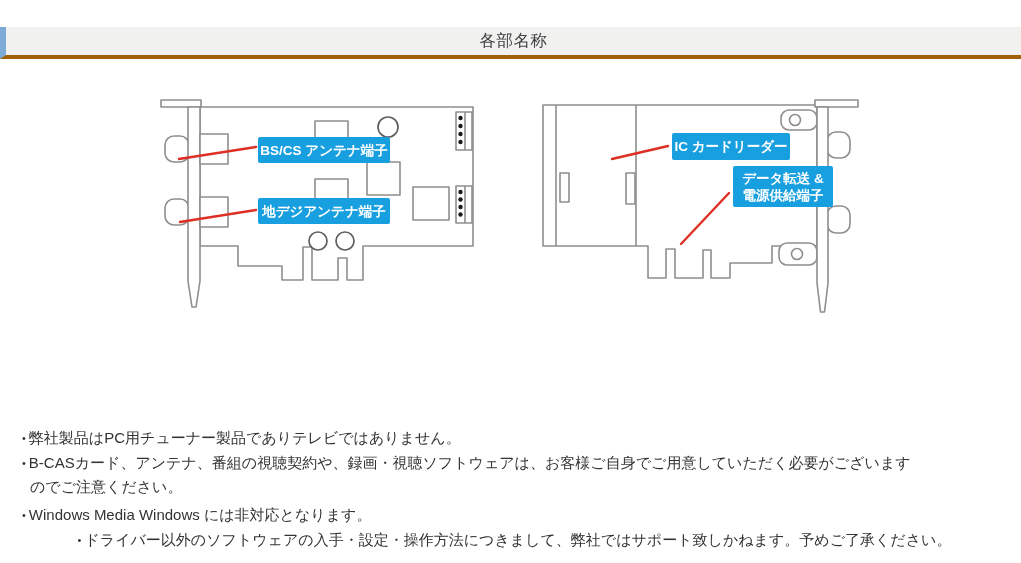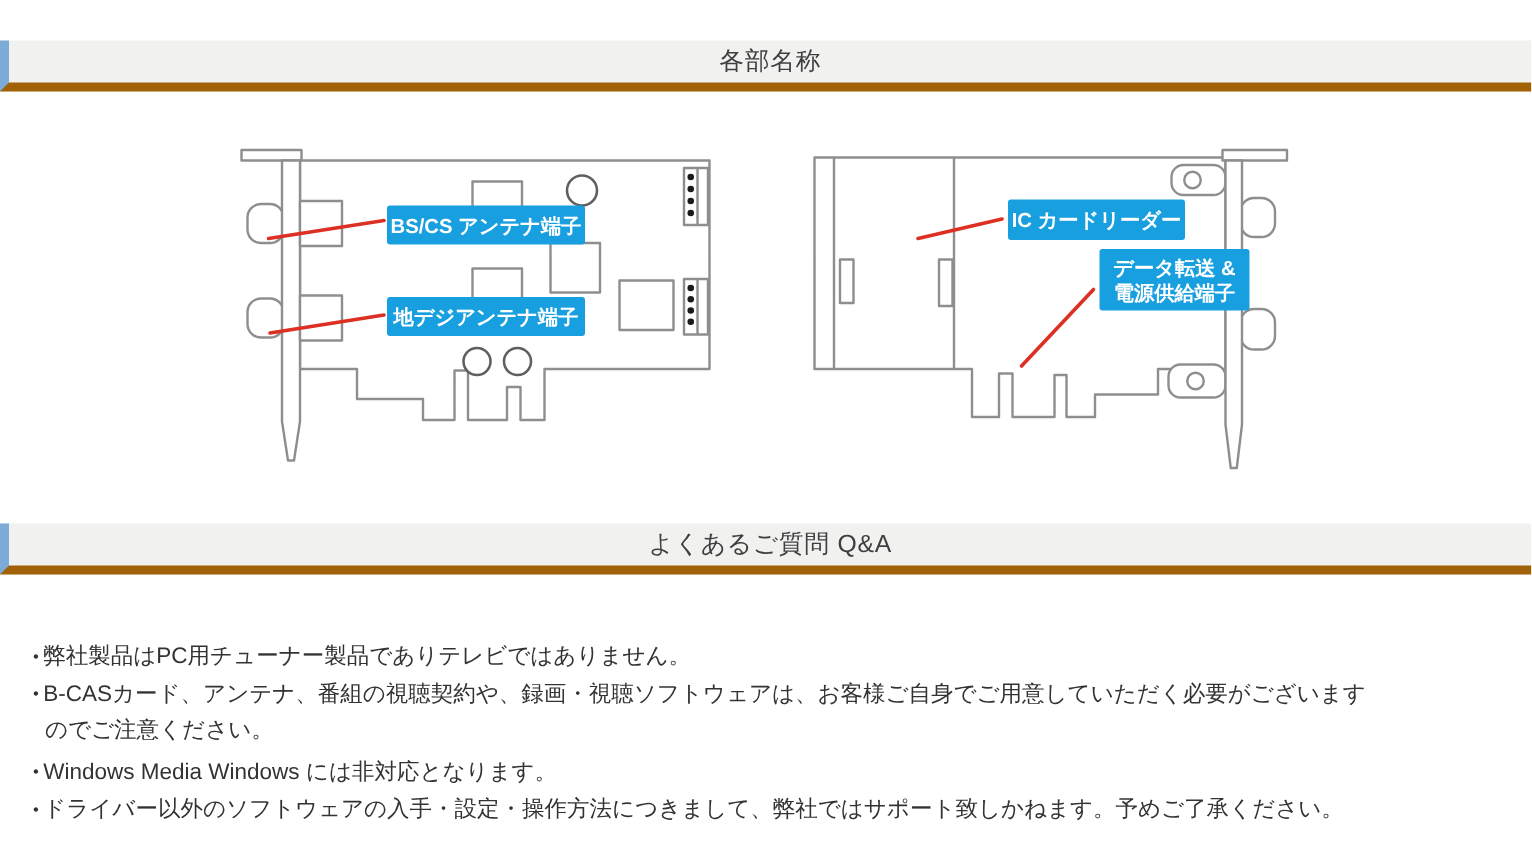--- a/index.html
+++ b/index.html
@@ -2,21 +2,21 @@
 <html><head>
 <meta charset="utf-8">
 <style>
   html,body{margin:0;padding:0;background:#fff;}
   .page{
     position:relative;width:1021px;height:563px;background:#fff;overflow:hidden;
     font-family:"Liberation Sans","DejaVu Sans",sans-serif;color:#333;
   }
   .section-header{
     position:absolute;left:0;right:0;height:28px;
-    background:#f1f1f0;border-bottom:6px solid #a16207;border-left:6px solid #7dabd7;
+    background:#f1f1f0;border-bottom:4px solid #a16207;border-left:6px solid #7dabd7;
     display:flex;align-items:center;justify-content:center;
     font-size:16.5px;color:#3f3f3f;letter-spacing:.5px;
   }
   .diagram-svg{position:absolute;left:0;top:85px;width:1021px;height:245px;}
   .outline{stroke:#8e8e8e;stroke-width:1.6;fill:#fff;stroke-linejoin:round;}
   .outline-nf{stroke:#8e8e8e;stroke-width:1.6;fill:none;}
   .dark{stroke:#5f5f5f;stroke-width:1.7;fill:#fff;}
   .pin-dot{fill:#1a1a1a;stroke:none;}
   .lbl{fill:#189fdf;stroke:none;}
   .lbl-t{font:bold 13.5px "Liberation Sans","DejaVu Sans",sans-serif;fill:#ffffff;}
@@ -116,31 +116,28 @@
       <text class="lbl-t" x="731" y="151" text-anchor="middle">IC カードリーダー</text>
     </g>
     <g>
       <line class="callout" x1="681" y1="244" x2="729" y2="193"></line>
       <rect class="lbl" x="733" y="166" width="100" height="41" rx="2"></rect>
       <text class="lbl-t" x="783" y="183" text-anchor="middle">データ転送 &amp;</text>
       <text class="lbl-t" x="783" y="200" text-anchor="middle">電源供給端子</text>
     </g>
   </svg>
 
-  <div class="section-header" style="top:349px;">
-    <span>よくあるご質問 Q&amp;A</span>
-  </div>
 
   <div class="faq-item" style="top:426px;">
     <div><span class="bullet">•</span><span>弊社製品はPC用チューナー製品でありテレビではありません。</span></div>
   </div>
   <div class="faq-item" style="top:451px;">
     <div><span class="bullet">•</span><span>B-CASカード、アンテナ、番組の視聴契約や、録画・視聴ソフトウェアは、お客様ご自身でご用意していただく必要がございます</span></div>
     <div class="cont"><span>のでご注意ください。</span></div>
   </div>
   <div class="faq-item" style="top:503px;">
     <div><span class="bullet">•</span><span>Windows Media Windows には非対応となります。</span></div>
   </div>
-  <div class="faq-item" style="top:528px;">
+  <div class="faq-item" style="top:528px;text-align:center;">
     <div><span class="bullet">•</span><span>ドライバー以外のソフトウェアの入手・設定・操作方法につきまして、弊社ではサポート致しかねます。予めご了承ください。</span></div>
   </div>
 
 </div>
 
 </body></html>

